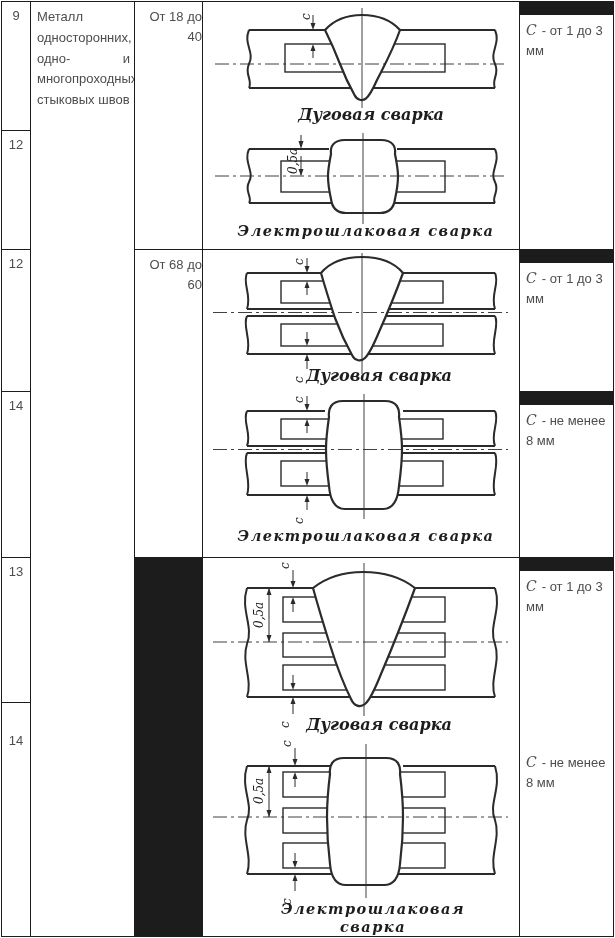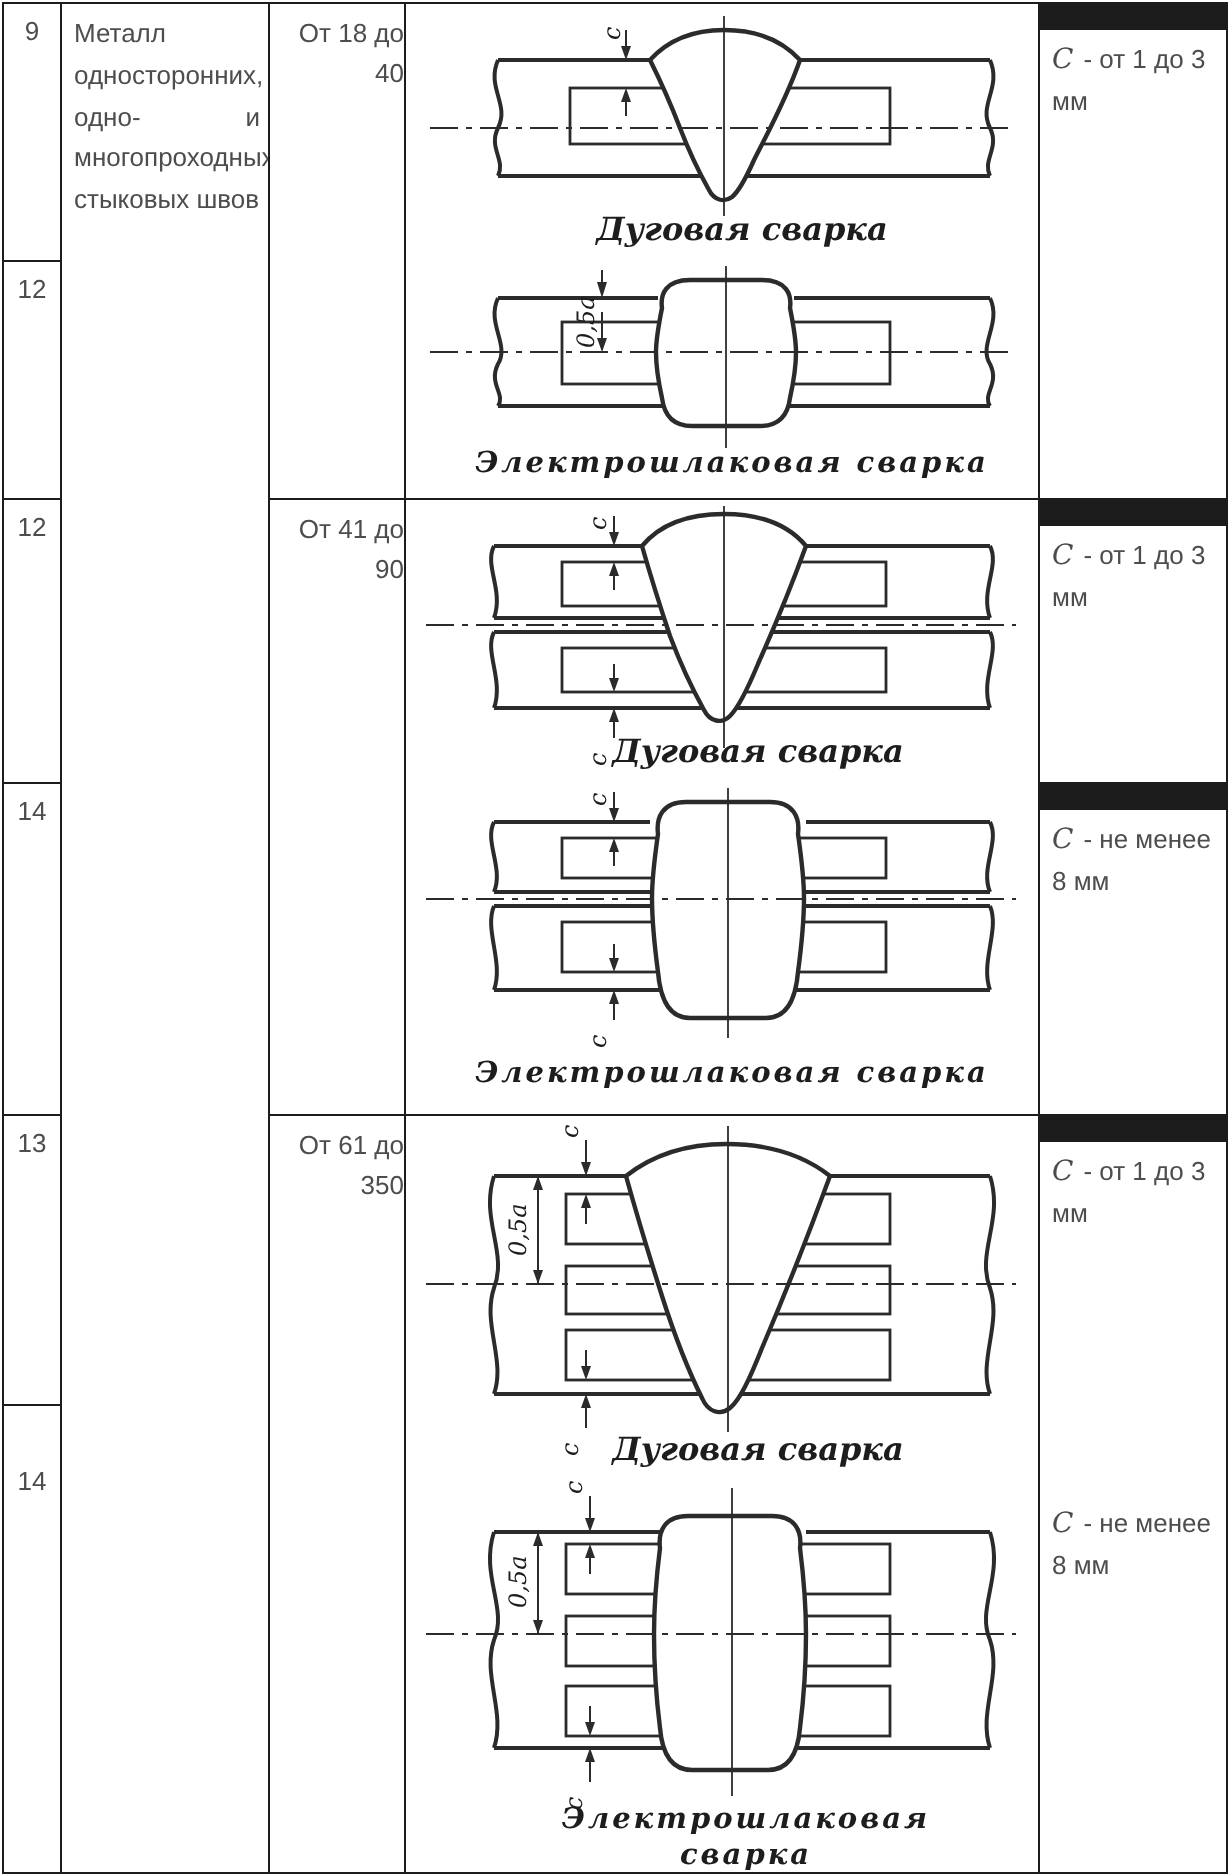--- a/index.html
+++ b/index.html
@@ -47,22 +47,21 @@
   <div class="cell numcell r1">9</div>
   <div class="cell numcell r2">12</div>
   <div class="cell numcell r3">12</div>
   <div class="cell numcell r4">14</div>
   <div class="cell numcell r5">13</div>
   <div class="cell numcell r6 pad14">14</div>
 
   <div class="cell desccell">Металл односторонних, одно- и многопроходных стыковых швов</div>
 
   <div class="cell rangecell r1 span2">От 18 до 40</div>
-  <div class="cell rangecell r3 span2">От 41 до 90</div>
-  <div class="cell rangecell r5 span2">От 61 до 350</div>
+  <div class="cell rangecell r3 span2">От 68 до 60</div>
 
   <div class="cell diagcell r1 span2">
     <svg width="316" height="128" viewBox="0 0 316 128">
       <path class="pl" d="M46,28 H122 M197,28 H292 M46,86 H292"></path>
       <path class="pl" d="M46,28 C40,42 52,50 46,62 C41,72 50,78 46,86"></path>
       <path class="pl" d="M292,28 C298,42 286,50 292,62 C297,72 288,78 292,86"></path>
       <rect class="plt" x="82" y="42" width="160" height="28"></rect>
       <path class="weld" d="M122,28 C132,17 145,13 159,13 C173,13 187,17 197,28 C190,48 181,64 174,78 C170,87 166,94 163,96.5 C159,99.5 154,98 151.5,93 C147,85 142,75 137,62 C132,49 127,38 122,28 Z"></path>
       <path class="cl cld" d="M12,62 H303"></path>
       <path class="cl" d="M159,6 V106"></path>

